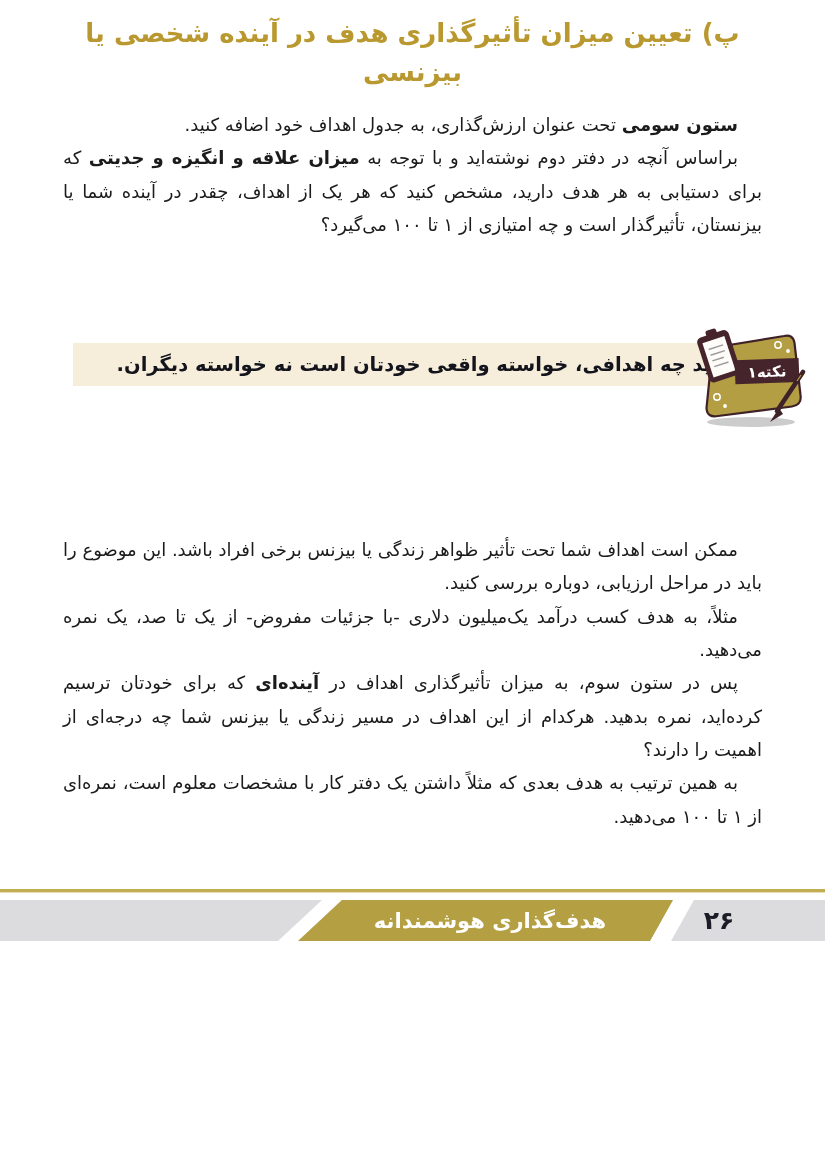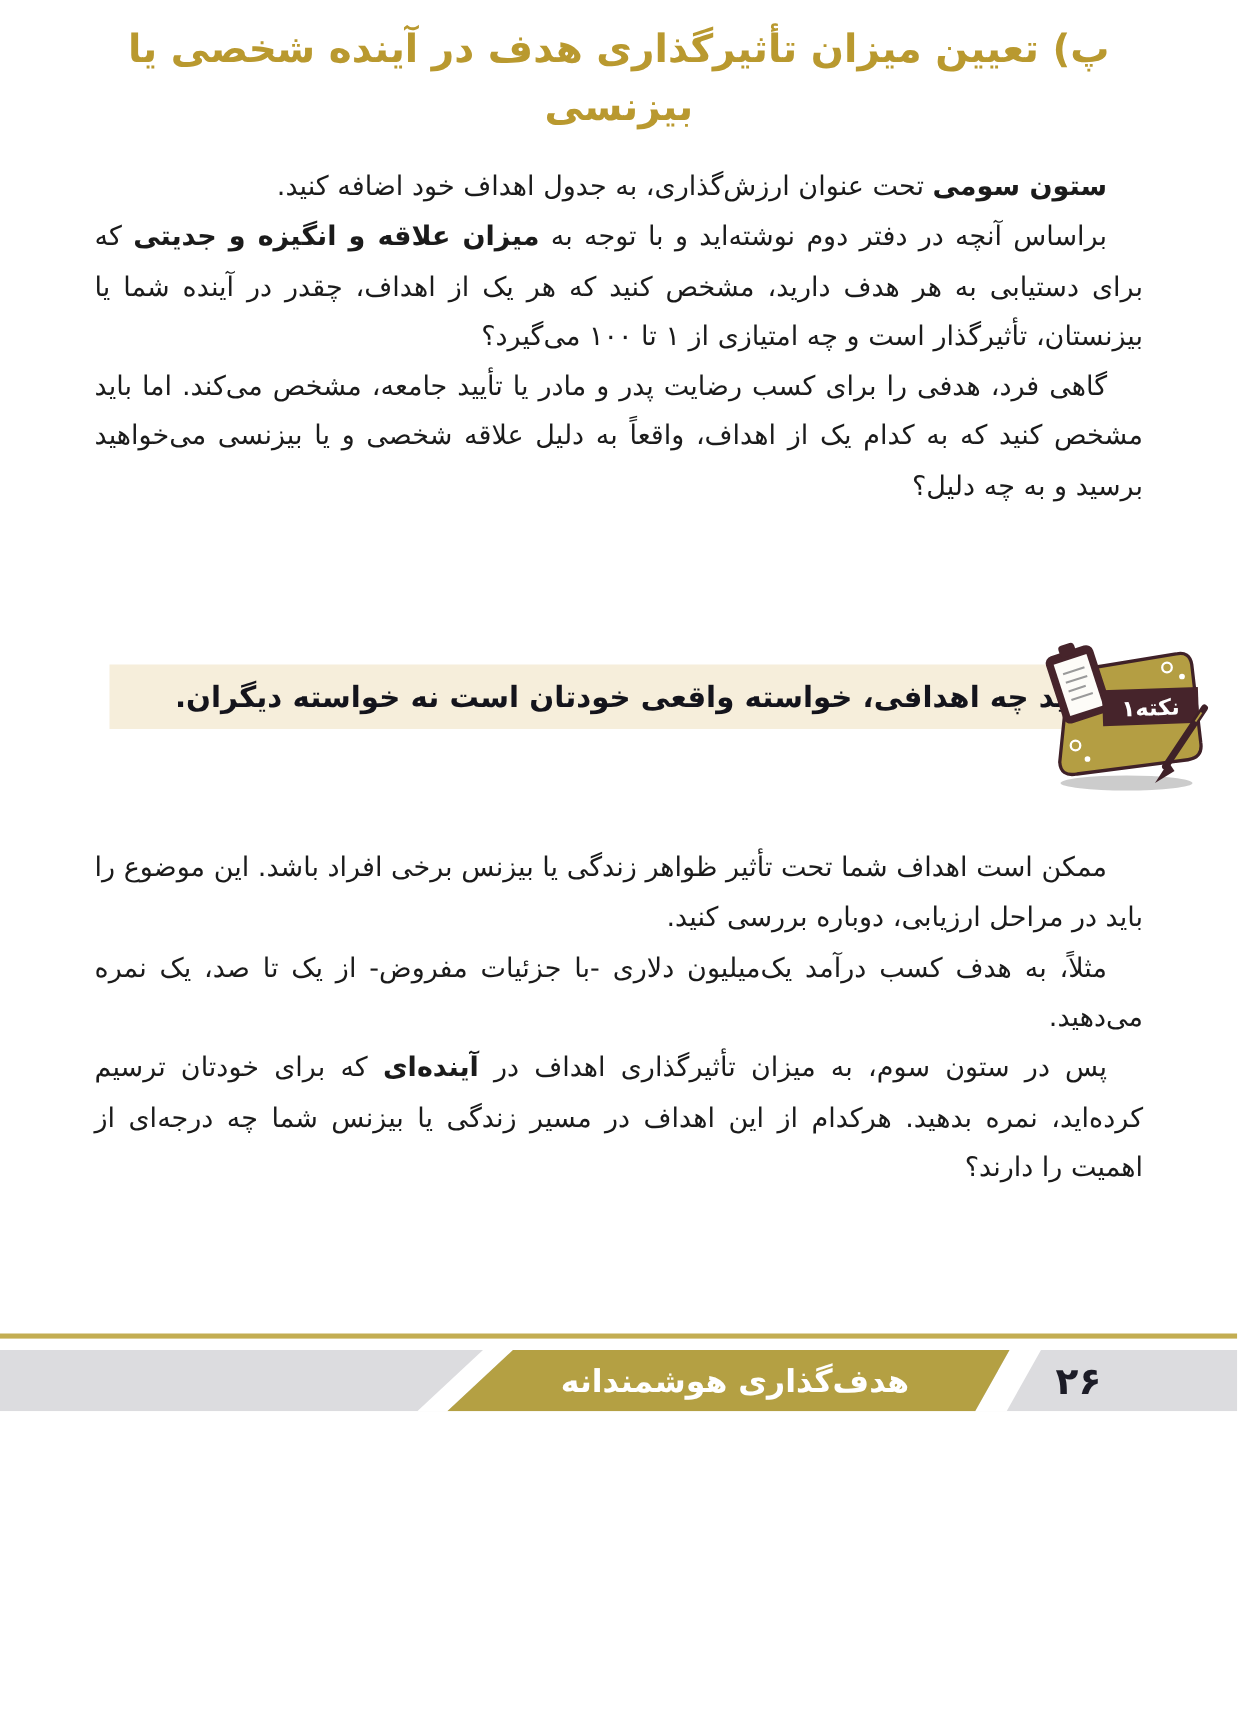--- a/index.html
+++ b/index.html
@@ -17,34 +17,33 @@
     text-indent:24px;
   }
   .para b{font-weight:bold;}
   .note-section{position:relative;height:104px;margin-top:84px;}
   .note-bar{
     position:absolute;left:73px;right:37px;top:18px;height:43px;
     background:#f6eedb;display:flex;align-items:center;justify-content:center;
   }
   .note-text{font-weight:bold;font-size:19.5px;color:#14141c;}
   .note-badge{position:absolute;top:0;right:16px;width:116px;height:104px;}
-  .body-block{margin-top:33px;}
+  .body-block{margin-top:104px;}
   .footer{position:absolute;left:0;bottom:0;width:825px;height:54px;}
 </style>
 </head>
 <body>
 
 <div class="page">
 
   <div class="content">
     <h1 class="title">پ) تعیین میزان تأثیرگذاری هدف در آینده شخصی یا بیزنسی</h1>
 
     <p class="para"><b>ستون سومی</b><span> تحت عنوان ارزش‌گذاری، به جدول اهداف خود اضافه کنید.</span></p>
     <p class="para"><span>براساس آنچه در دفتر دوم نوشته‌اید و با توجه به </span><b>میزان علاقه و انگیزه و جدیتی</b><span> که برای دستیابی به هر هدف دارید، مشخص کنید که هر یک از اهداف، چقدر در آینده شما یا بیزنستان، تأثیرگذار است و چه امتیازی از ۱ تا ۱۰۰ می‌گیرد؟</span></p>
-    <p class="para"><span>گاهی فرد، هدفی را برای کسب رضایت پدر و مادر یا تأیید جامعه، مشخص می‌کند. اما باید مشخص کنید که به کدام یک از اهداف، واقعاً به دلیل علاقه شخصی و یا بیزنسی می‌خواهید برسید و به چه دلیل؟</span></p>
   </div>
 
   <div class="note-section">
     <div class="note-bar">
       <span class="note-text">بدانید چه اهدافی، خواسته واقعی خودتان است نه خواسته دیگران.</span>
     </div>
 
     <svg class="note-badge" viewBox="0 0 116 104" xmlns="http://www.w3.org/2000/svg">
 
       <ellipse cx="58" cy="97" rx="44" ry="5" fill="#9a9a9a" opacity="0.5"></ellipse>
@@ -76,20 +75,21 @@
         <path d="M 86 83 L 77 97 L 90 89 Z" fill="#3f2128"></path>
         <line x1="108" y1="50" x2="104" y2="56" stroke="#b49e43" stroke-width="1.2"></line>
       </g>
     </svg>
   </div>
 
   <div class="content body-block">
     <p class="para"><span>ممکن است اهداف شما تحت تأثیر ظواهر زندگی یا بیزنس برخی افراد باشد. این موضوع را باید در مراحل ارزیابی، دوباره بررسی کنید.</span></p>
     <p class="para"><span>مثلاً، به هدف کسب درآمد یک‌میلیون دلاری -با جزئیات مفروض- از یک تا صد، یک نمره می‌دهید.</span></p>
     <p class="para"><span>پس در ستون سوم، به میزان تأثیرگذاری اهداف در </span><b>آینده‌ای</b><span> که برای خودتان ترسیم کرده‌اید، نمره بدهید. هرکدام از این اهداف در مسیر زندگی یا بیزنس شما چه درجه‌ای از اهمیت را دارند؟</span></p>
+    <p class="para"><span>به همین ترتیب به هدف بعدی که مثلاً داشتن یک دفتر کار با مشخصات معلوم است، نمره‌ای از ۱ تا ۱۰۰ می‌دهید.</span></p>
   </div>
 
   <svg class="footer" viewBox="0 0 825 54" xmlns="http://www.w3.org/2000/svg">
 
     <rect x="0" y="2" width="825" height="3.4" fill="#c3ad52"></rect>
 
     <rect x="0" y="13" width="825" height="41" fill="#dcdcdf"></rect>
 
     <polygon points="322,13 342,13 298,54 278,54" fill="#ffffff"></polygon>
     <polygon points="673,13 694,13 671,54 650,54" fill="#ffffff"></polygon>

